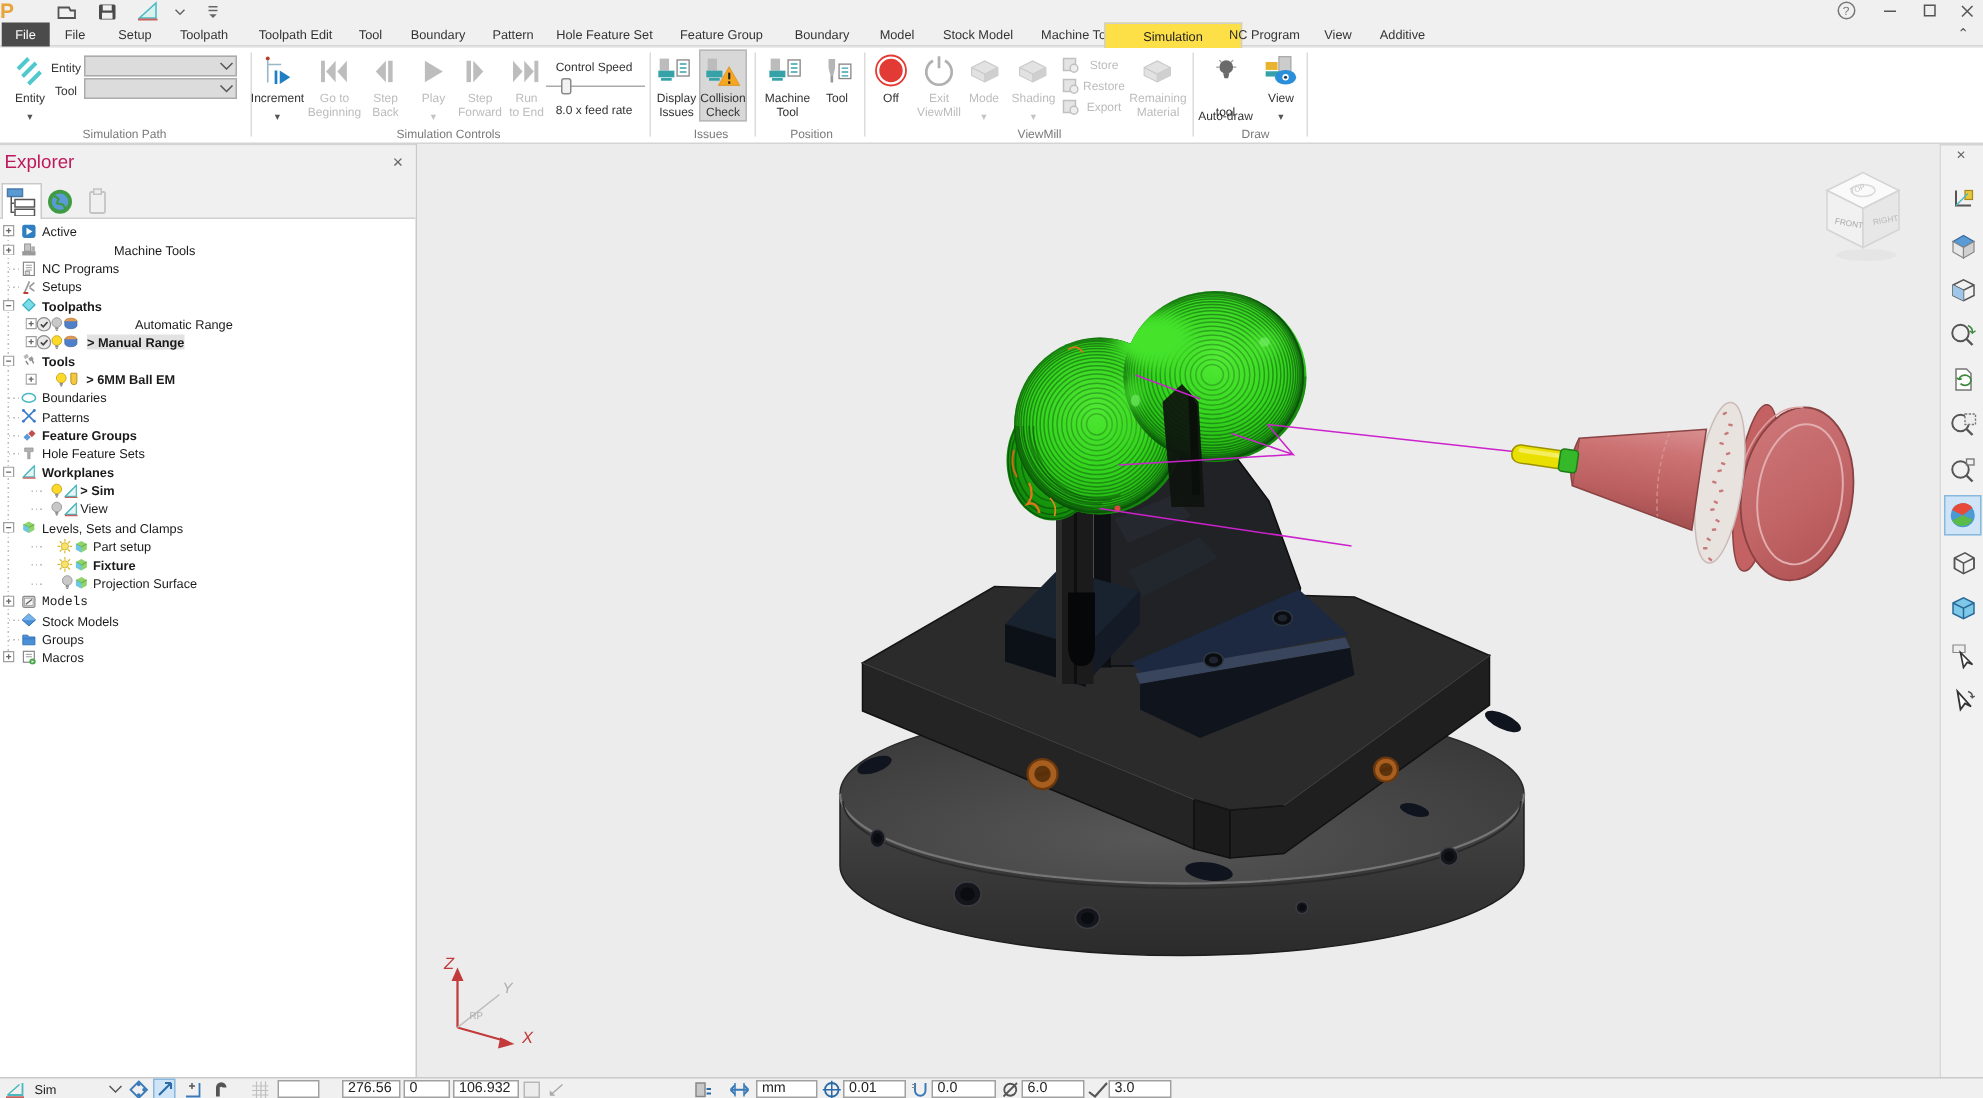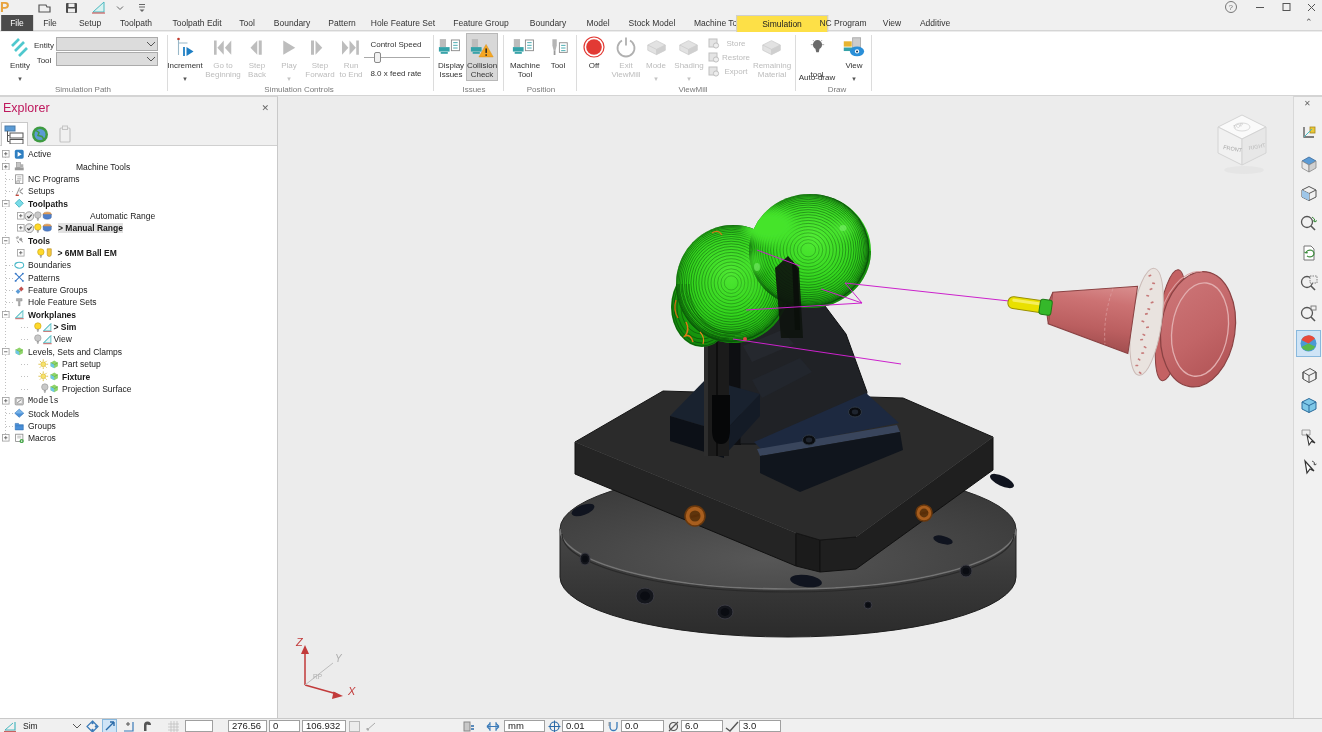--- a/index.html
+++ b/index.html
@@ -393,21 +393,21 @@
           <circle cx="11" cy="2" r="1.2" fill="#3a7ac8"></circle>
           <circle cx="2" cy="11" r="1.2" fill="#3a7ac8"></circle>
           <circle cx="11" cy="11" r="1.2" fill="#3a7ac8"></circle>
         </svg></div>
 <div class="trow" style="left:28px;top:175.7px;font-weight:normal;">Patterns</div>
 <div class="abs" style="left:6px;top:192.8px;width:7px;height:1px;background-image:repeating-linear-gradient(to right,#c0c0c0 0 1px,transparent 1px 3px)"></div>
 <div class="abs" style="left:14px;top:187.7px;line-height:0"><svg width="10.5" height="10.5" viewBox="0 0 13 13">
           <path d="M2 8 l3 -3 l3 3 l-3 3 Z" fill="#5b9bd5"></path>
           <path d="M6 5 l3 -3 l3 3 l-3 3 Z" fill="#c0504d"></path>
         </svg></div>
-<div class="trow" style="left:28px;top:188.0px;font-weight:normal;">Feature Groups</div>
+<div class="trow" style="left:28px;top:188.0px;font-weight:bold;">Feature Groups</div>
 <div class="abs" style="left:6px;top:205.2px;width:7px;height:1px;background-image:repeating-linear-gradient(to right,#c0c0c0 0 1px,transparent 1px 3px)"></div>
 <div class="abs" style="left:14px;top:200.0px;line-height:0"><svg width="10.5" height="10.5" viewBox="0 0 13 13">
           <path d="M3 2 h7 v3 h-2.5 v6 h-2 V5 H3 Z" fill="#b0b0b0" stroke="#888" stroke-width="0.5"></path>
         </svg></div>
 <div class="trow" style="left:28px;top:200.4px;font-weight:normal;">Hole Feature Sets</div>
 <div class="abs" style="left:2px;top:213.8px;line-height:0"><svg width="7.5" height="7.5" viewBox="0 0 9 9">
           <rect x="0.5" y="0.5" width="8" height="8" fill="#fff" stroke="#a0a0a0"></rect>
           <path d="M2.5 4.5 h4" stroke="#666" stroke-width="1.1"></path>
         </svg></div>
 <div class="abs" style="left:14px;top:212.3px;line-height:0"><svg width="10.5" height="10.5" viewBox="0 0 13 13">

